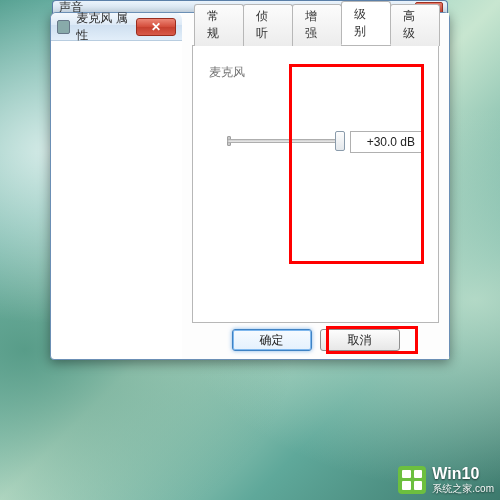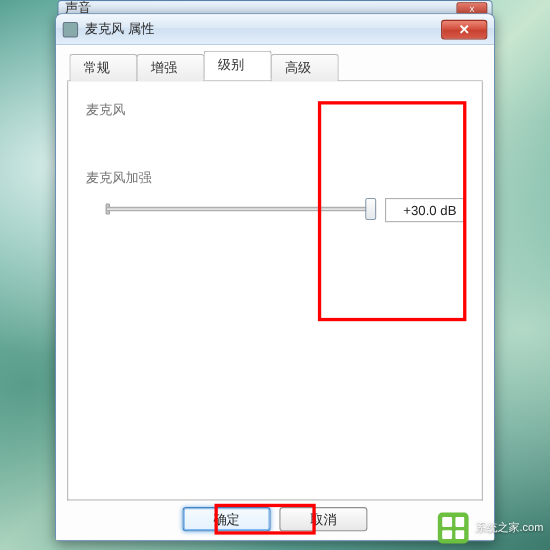--- a/index.html
+++ b/index.html
@@ -44,27 +44,27 @@
       color: #fff;
       font-size: 9px;
       line-height: 10px;
       text-align: center;
     }
     
     .window {
       position: absolute;
       top: 12px; left: 50px;
       width: 400px;
-      height: 480px;
+      height: 348px;
       background: #fff;
       border: 1px solid #6b8fb5;
       border-radius: 6px 6px 4px 4px;
       box-shadow: 0 3px 12px rgba(0,0,0,0.4);
       display: flex;
-      flex-direction: column;
+      flex-direction: row;
     }
     .titlebar {
       height: 28px;
       background: linear-gradient(#f3f8fd, #dce9f6 45%, #cfe0f1 46%, #e2eef9);
       border-bottom: 1px solid #b8cde0;
       border-radius: 6px 6px 0 0;
       display: flex;
       align-items: center;
       padding: 0 6px;
       color: #2b2b2b;
@@ -261,32 +261,32 @@
     <span>麦克风 属性</span>
     <div class="closebtn">
       <span>✕</span>
     </div>
   </div>
 
   <div class="client">
 
     <div class="tabstrip">
       <div class="tab">常规</div>
+      <div class="tab">侦听</div>
       <div class="tab">增强</div>
       <div class="tab active">级别</div>
       <div class="tab">高级</div>
     </div>
 
     <div class="panel">
 
       <div class="group-label">麦克风</div>
 
       <div style="height:40px"></div>
 
-      <div class="group-label">麦克风加强</div>
       <div class="slider-row">
         <div class="slider">
           <div class="track-bevel"></div>
           <div class="track"></div>
           <div class="thumb" style="left:98%"></div>
         </div>
         <div class="value-box" style="width:72px">+30.0 dB</div>
       </div>
 
       <div class="highlight hl1"></div>
@@ -302,15 +302,16 @@
 </div>
 
 <div class="watermark">
   <div class="wm-logo">
     <span></span>
       <span></span>
       <span></span>
       <span></span>
   </div>
   <div class="wm-text">
+    <span class="l1">Win10</span>
     <span class="l2">系统之家.com</span>
   </div>
 </div>
 
 </body></html>

